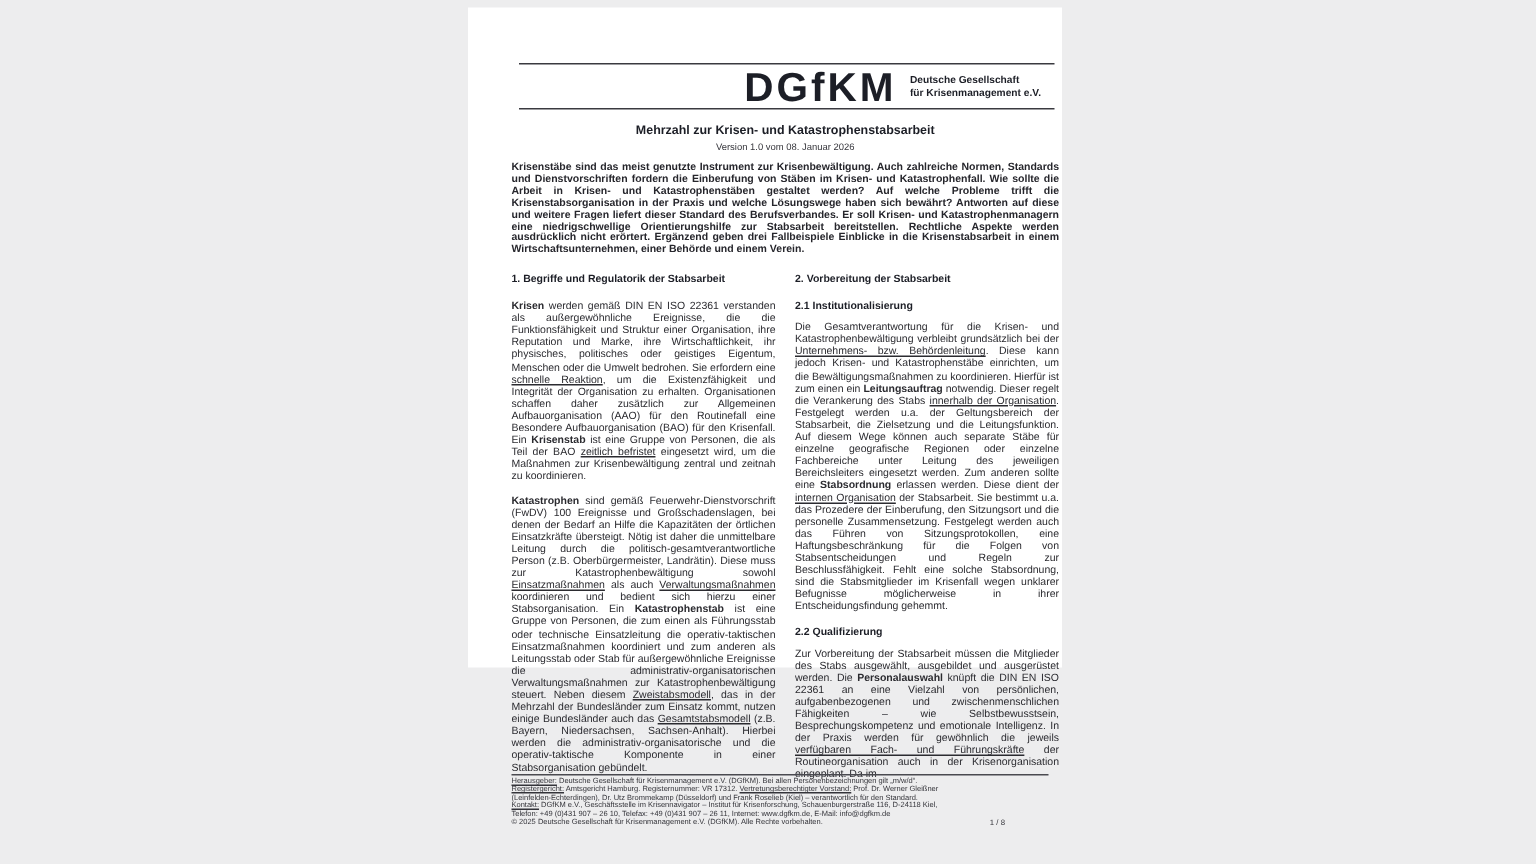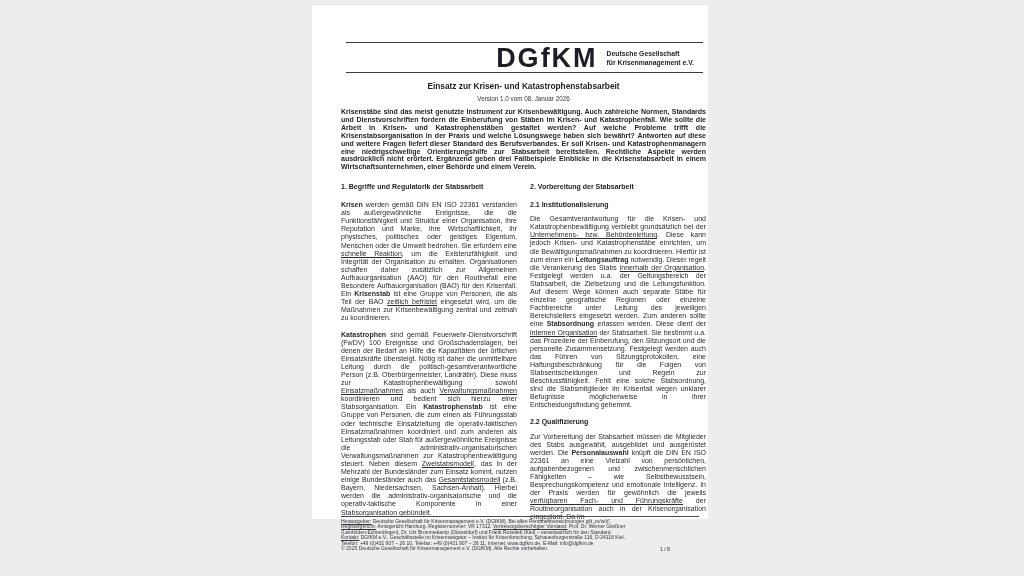--- a/index.html
+++ b/index.html
@@ -1,18 +1,18 @@
 <!DOCTYPE html>
 <html lang="de"><head>
 <meta charset="utf-8">
 <style>
   html,body{margin:0;padding:0;width:1024px;height:576px;overflow:hidden;
     background:#ededee;font-family:"Liberation Sans",sans-serif;}
   .stage{position:relative;width:1024px;height:576px;background:#ededee;}
-  .page{position:absolute;left:312px;top:5px;width:396px;height:514px;background:#ffffff;
+  .page{position:absolute;left:312px;top:5px;width:396px;height:440px;background:#ffffff;
     color:#2b2b30;}
   .content{position:absolute;left:29px;top:0;width:365px;height:563px;}
   
   .rule{position:absolute;left:5px;width:357px;height:0;border-top:1px solid #3a3a40;}
   .rule-top{top:37px;}
   .rule-bottom{top:67px;}
   .logo-row{position:absolute;top:40px;left:0;width:362px;height:27px;display:flex;
     align-items:center;justify-content:flex-end;padding-right:9px;box-sizing:border-box;gap:9px;}
   .logo-main{font-size:27px;font-weight:bold;letter-spacing:2px;color:#1c1e26;line-height:1;}
   .logo-org{font-size:6.8px;font-weight:bold;color:#1c1e26;line-height:1.25;}
@@ -49,21 +49,21 @@
       <div class="rule rule-top"></div>
       <div class="logo-row">
         <div class="logo-main">DGfKM</div>
         <div class="logo-org">
           <div>Deutsche Gesellschaft</div>
           <div>für Krisenmanagement e.V.</div>
         </div>
       </div>
       <div class="rule rule-bottom"></div>
 
-      <div class="title">Einsatz zur Krisen- und Katastrophenstabsarbeit</div>
+      <div class="title">Mehrzahl zur Krisen- und Katastrophenstabsarbeit</div>
       <div class="version">Version 1.0 vom 08. Januar 2026</div>
 
       <div class="intro">Krisenstäbe sind das meist genutzte Instrument zur Krisenbewältigung. Auch zahlreiche Normen, Standards und Dienstvorschriften fordern die Einberufung von Stäben im Krisen- und Katastrophenfall. Wie sollte die Arbeit in Krisen- und Katastrophenstäben gestaltet werden? Auf welche Probleme trifft die Krisenstabsorganisation in der Praxis und welche Lösungswege haben sich bewährt? Antworten auf diese und weitere Fragen liefert dieser Standard des Berufsverbandes. Er soll Krisen- und Katastrophenmanagern eine niedrigschwellige Orientierungshilfe zur Stabsarbeit bereitstellen. Rechtliche Aspekte werden ausdrücklich nicht erörtert. Ergänzend geben drei Fallbeispiele Einblicke in die Krisenstabsarbeit in einem Wirtschaftsunternehmen, einer Behörde und einem Verein.</div>
 
       <div class="cols">
         <div class="col">
           <div class="col-heading">1. Begriffe und Regulatorik der Stabsarbeit</div>
           <div>
               <div class="para"><span class="b">Krisen</span><span> werden gemäß DIN EN ISO 22361 verstanden als außergewöhnliche Ereignisse, die die Funktionsfähigkeit und Struktur einer Organisation, ihre Reputation und Marke, ihre Wirtschaftlichkeit, ihr physisches, politisches oder geistiges Eigentum, Menschen oder die Umwelt bedrohen. Sie erfordern eine </span><span class="u">schnelle Reaktion</span><span>, um die Existenzfähigkeit und Integrität der Organisation zu erhalten. Organisationen schaffen daher zusätzlich zur Allgemeinen Aufbauorganisation (AAO) für den Routinefall eine Besondere Aufbauorganisation (BAO) für den Krisenfall. Ein </span><span class="b">Krisenstab</span><span> ist eine Gruppe von Personen, die als Teil der BAO </span><span class="u">zeitlich befristet</span><span> eingesetzt wird, um die Maßnahmen zur Krisenbewältigung zentral und zeitnah zu koordinieren.</span></div>
               <div class="para"><span class="b">Katastrophen</span><span> sind gemäß Feuerwehr-Dienstvorschrift (FwDV) 100 Ereignisse und Großschadenslagen, bei denen der Bedarf an Hilfe die Kapazitäten der örtlichen Einsatzkräfte übersteigt. Nötig ist daher die unmittelbare Leitung durch die politisch-gesamtverantwortliche Person (z.B. Oberbürgermeister, Landrätin). Diese muss zur Katastrophenbewältigung sowohl </span><span class="u">Einsatzmaßnahmen</span><span> als auch </span><span class="u">Verwaltungsmaßnahmen</span><span> koordinieren und bedient sich hierzu einer Stabsorganisation. Ein </span><span class="b">Katastrophenstab</span><span> ist eine Gruppe von Personen, die zum einen als Führungsstab oder technische Einsatzleitung die operativ-taktischen Einsatzmaßnahmen koordiniert und zum anderen als Leitungsstab oder Stab für außergewöhnliche Ereignisse die administrativ-organisatorischen Verwaltungsmaßnahmen zur Katastrophenbewältigung steuert. Neben diesem </span><span class="u">Zweistabsmodell</span><span>, das in der Mehrzahl der Bundesländer zum Einsatz kommt, nutzen einige Bundesländer auch das </span><span class="u">Gesamtstabsmodell</span><span> (z.B. Bayern, Niedersachsen, Sachsen-Anhalt). Hierbei werden die administrativ-organisatorische und die operativ-taktische Komponente in einer Stabsorganisation gebündelt.</span></div>

